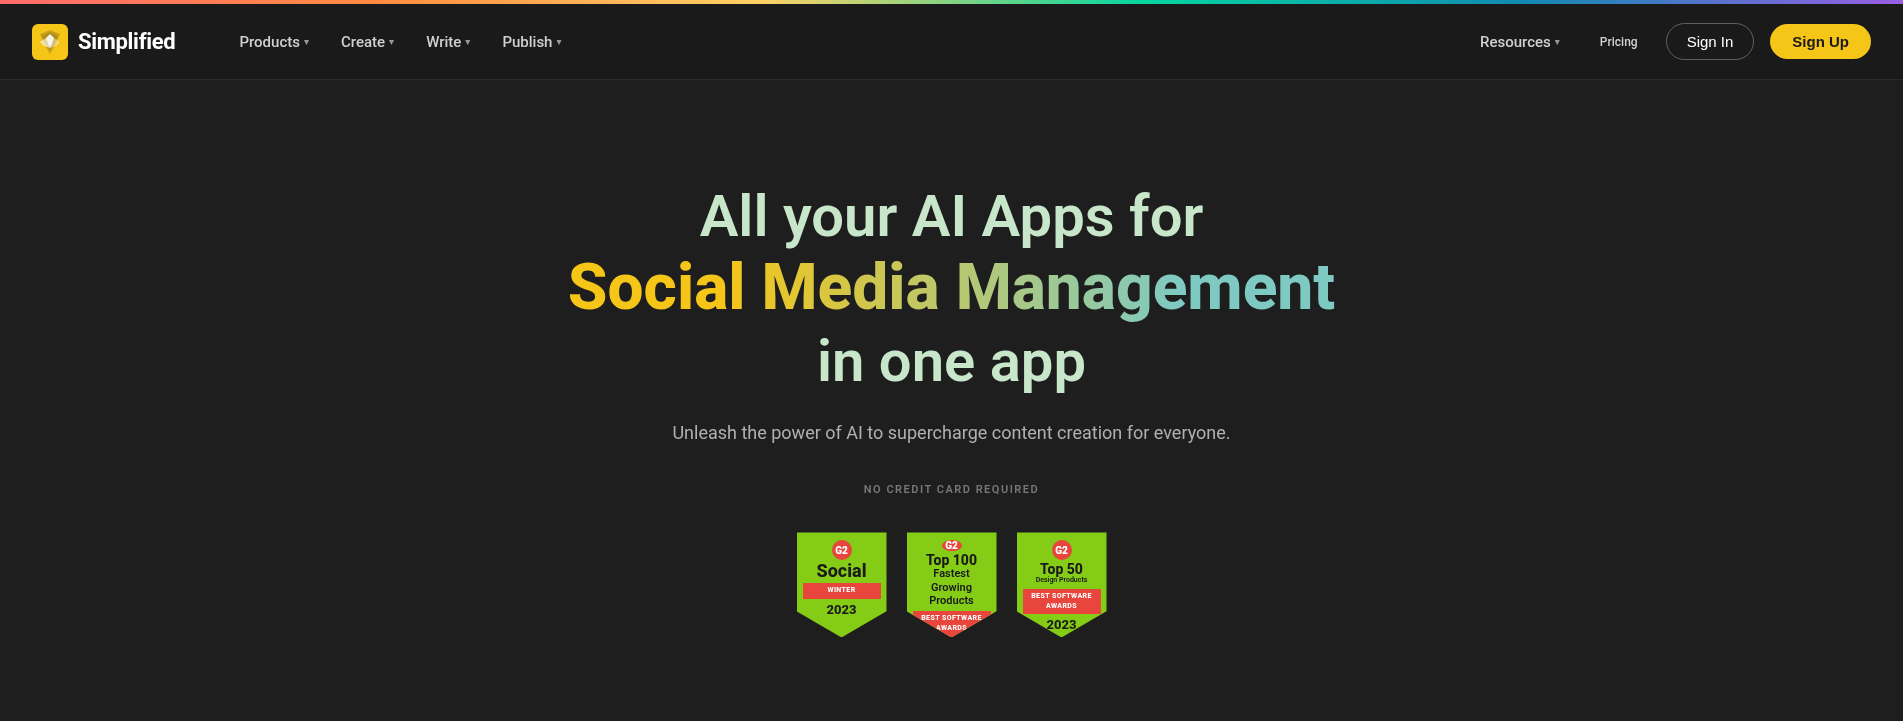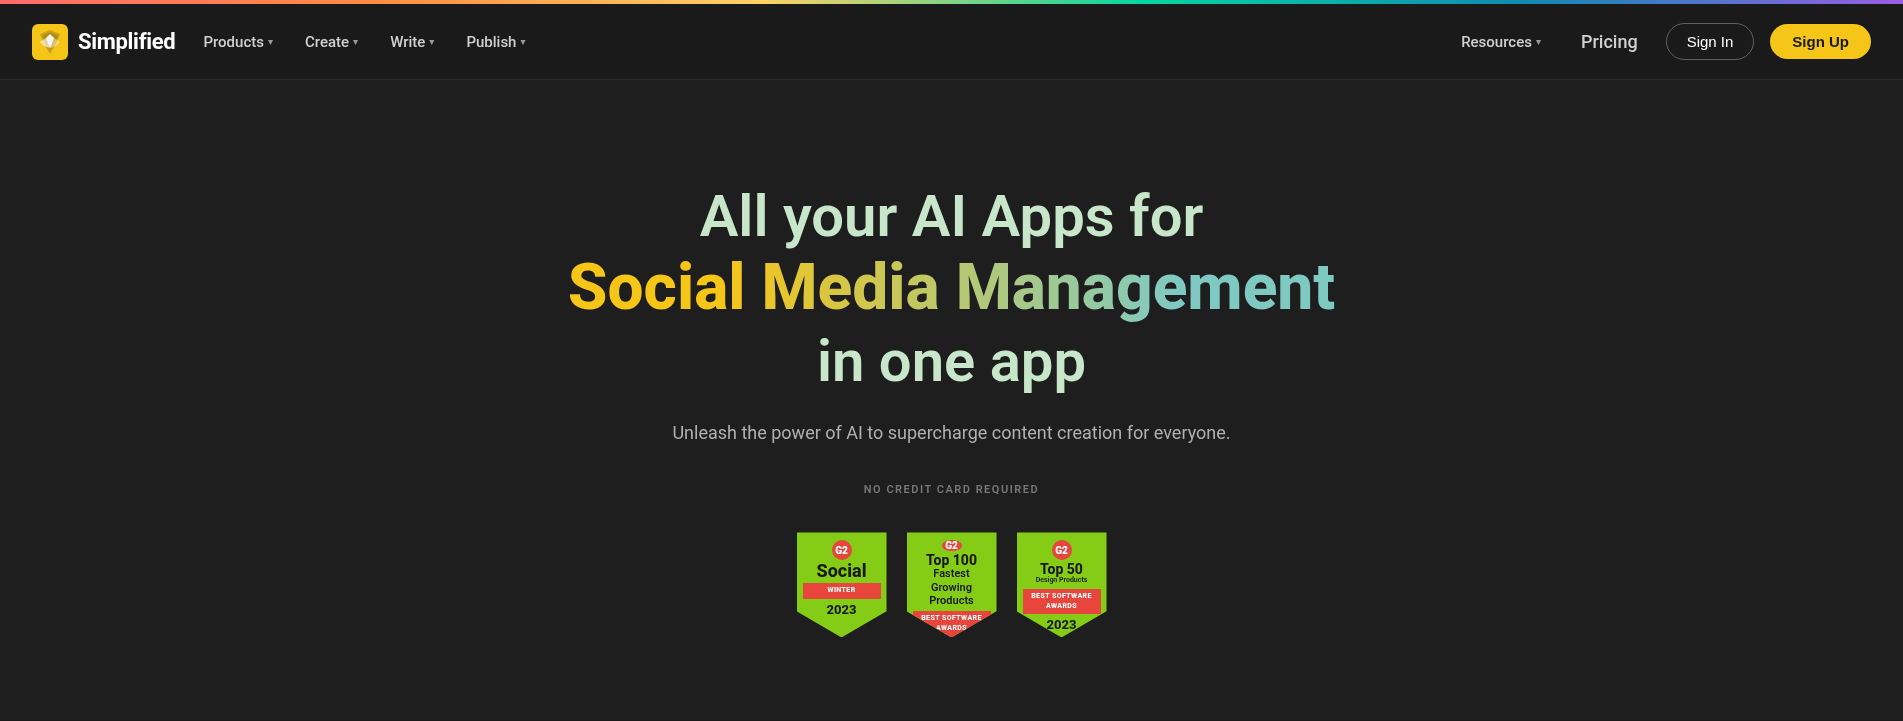--- a/index.html
+++ b/index.html
@@ -31,21 +31,21 @@
       justify-content: space-between;
       padding: 0 32px;
       height: 76px;
       background-color: #1a1a1a;
       border-bottom: 1px solid rgba(255,255,255,0.08);
     }
 
     .navbar-left {
       display: flex;
       align-items: center;
-      gap: 16px;
+      gap: 52px;
     }
 
     .logo-area {
       display: flex;
       align-items: center;
       gap: 10px;
       cursor: pointer;
       text-decoration: none;
     }
 
@@ -99,21 +99,21 @@
       color: #d0d0d0;
       font-size: 15px;
       font-weight: 500;
       cursor: pointer;
       border-radius: 6px;
     }
 
     .pricing-link {
       padding: 8px 12px;
       color: #d0d0d0;
-      font-size: 18px;
+      font-size: 12px;
       font-weight: 500;
       cursor: pointer;
     }
 
     .sign-in-btn {
       padding: 9px 20px;
       background: transparent;
       color: #ffffff;
       border: 1.5px solid rgba(255,255,255,0.3);
       border-radius: 24px;

